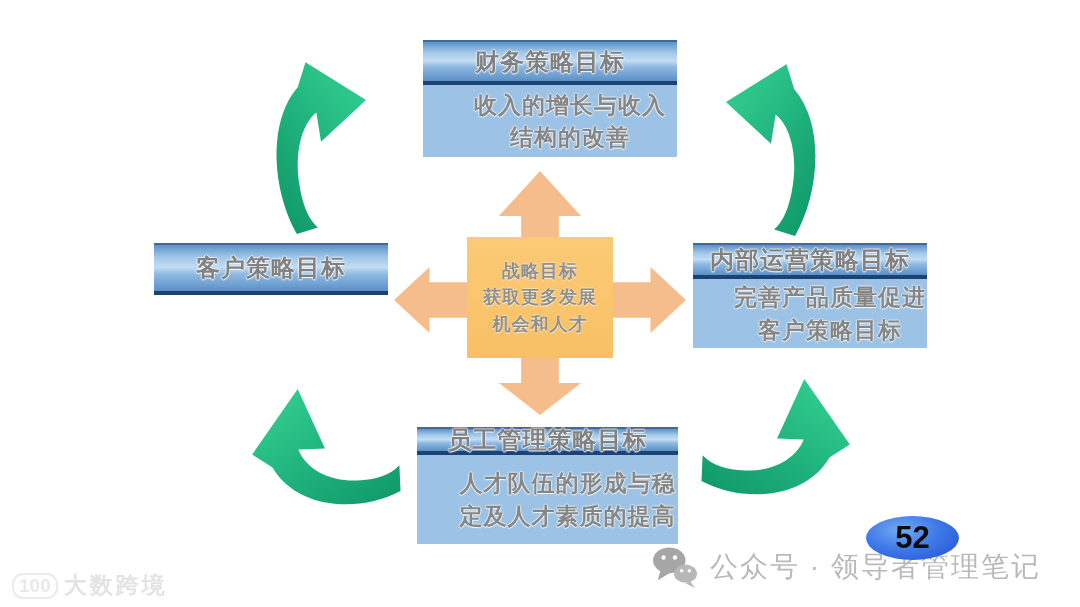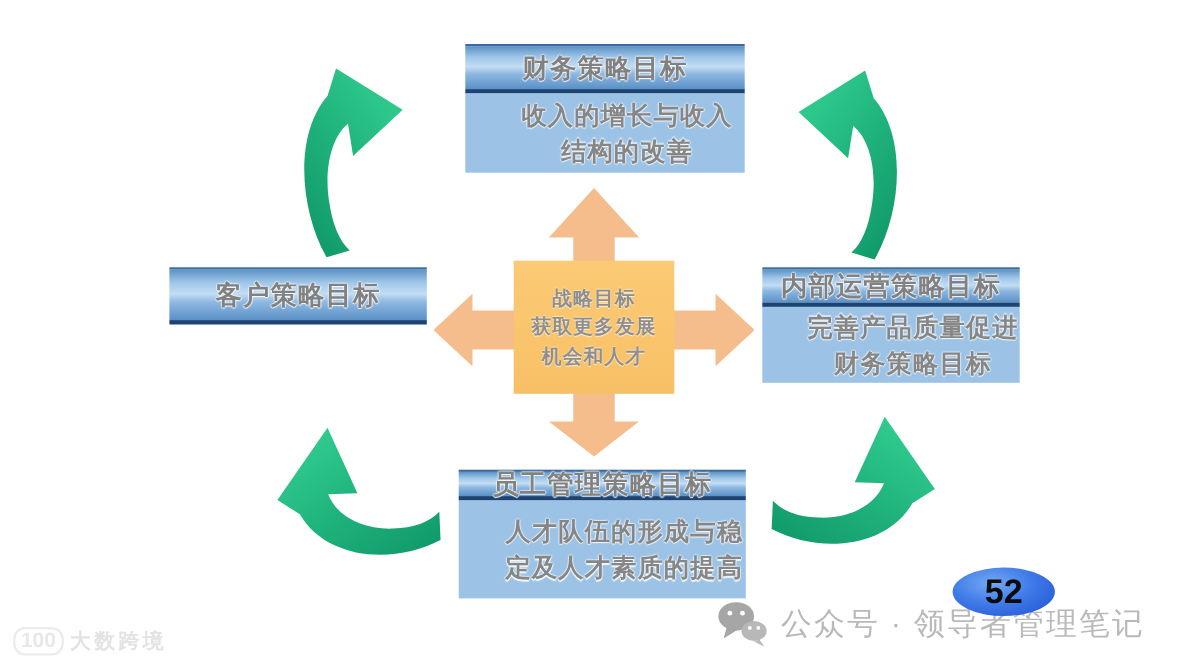--- a/index.html
+++ b/index.html
@@ -67,21 +67,21 @@
   .g-tl{left:262px; top:58px; width:132px; height:178px;}
   .g-tr{left:698px; top:60px; width:132px; height:178px; transform:scaleX(-1);}
   .g-bl{left:252px; top:362px; width:158px; height:158px; transform:rotate(-80deg);}
   .g-br{left:692px; top:352px; width:158px; height:158px; transform:scaleX(-1) rotate(-80deg);}
   
   .watermark{
     position:absolute; left:12px; top:570px; display:flex; align-items:center; gap:6px;
     color:#e3e3e3; z-index:2; user-select:none;
   }
   .wm-logo{font-size:19px; font-weight:bold; border:2px solid #ebebeb; border-radius:11px; padding:0 5px; color:#e8e8e8;}
-  .wm-text{font-size:19px; font-weight:bold; letter-spacing:3px;}
+  .wm-text{font-size:23px; font-weight:bold; letter-spacing:3px;}
   .footer-credit{
     position:absolute; left:652px; top:546px; display:flex; align-items:center; gap:12px; z-index:2;
   }
   .credit-text{
     font-size:28px; color:#b9b9b9; letter-spacing:2px; white-space:nowrap;
   }
   .page-badge{
     position:absolute; left:866px; top:516px; width:93px; height:44px; border-radius:50%;
     background:radial-gradient(ellipse at 38% 32%, #73a9f2 0%, #3f7ae8 45%, #1f51cf 100%);
     display:flex; align-items:center; justify-content:center; z-index:3;
@@ -130,21 +130,21 @@
 结构的改善</div>
   </div>
 
   <div class="node n-left">
     <div class="node-header">客户策略目标</div>
   </div>
 
   <div class="node n-right">
     <div class="node-header">内部运营策略目标</div>
     <div class="node-body pre">完善产品质量促进
-财务策略目标</div>
+客户策略目标</div>
   </div>
 
   <div class="node n-bottom">
     <div class="node-header">员工管理策略目标</div>
     <div class="node-body pre">人才队伍的形成与稳
 定及人才素质的提高</div>
   </div>
 
   <div class="watermark">
     <span class="wm-logo">100</span>

